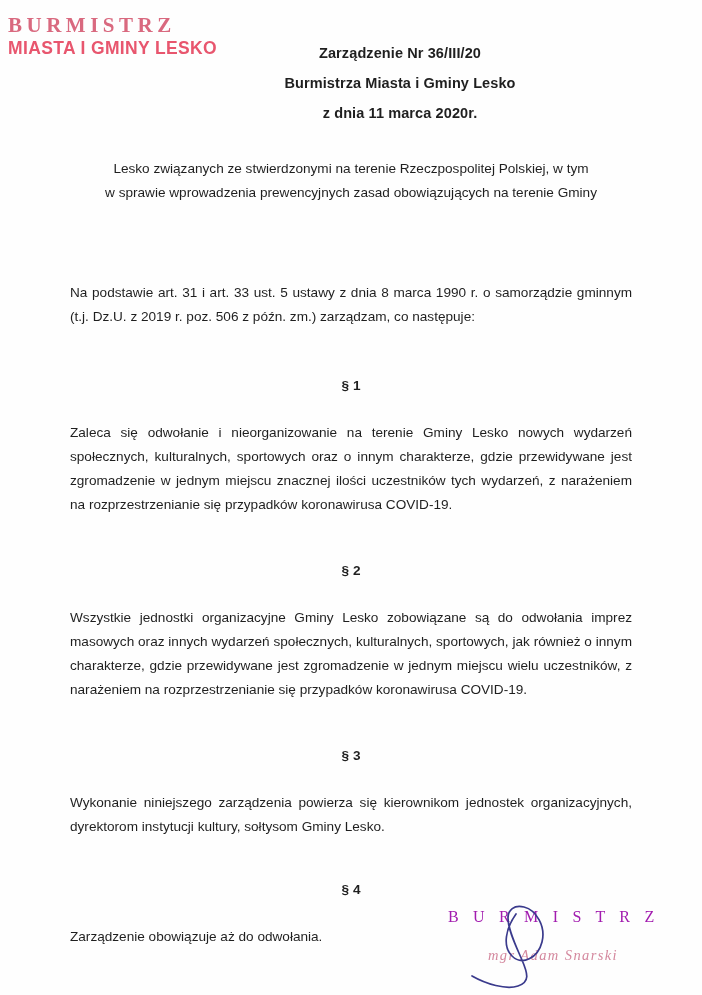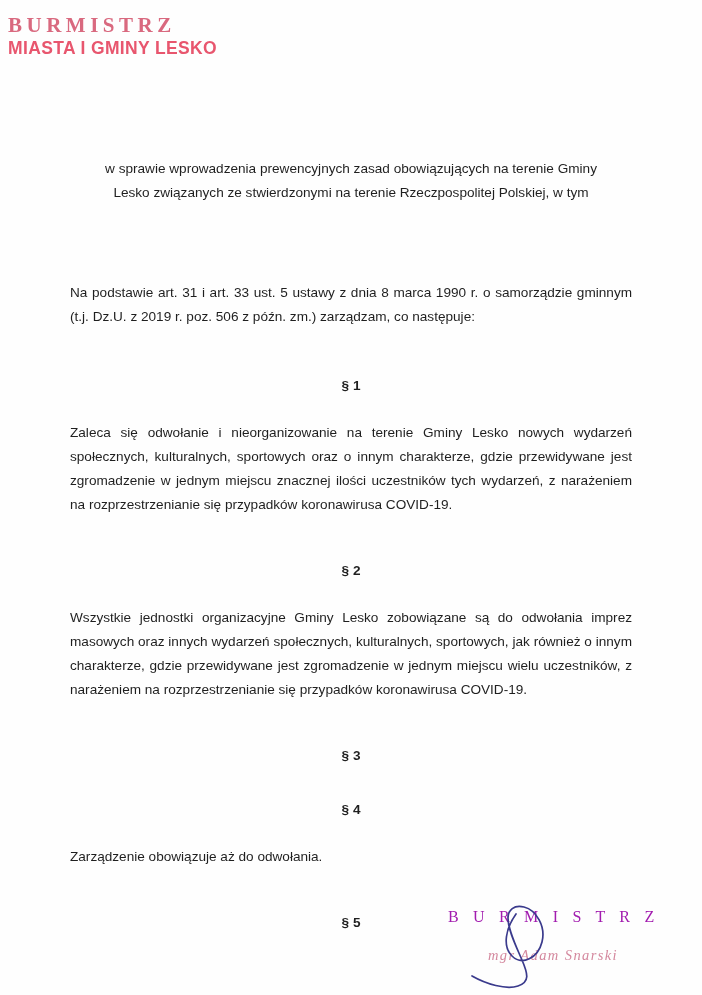--- a/index.html
+++ b/index.html
@@ -140,24 +140,29 @@
 </head>
 <body>
 
 <div id="page">
 
   <div id="letterhead">
     <div class="lh-line1">BURMISTRZ</div>
     <div class="lh-line2">MIASTA I GMINY LESKO</div>
   </div>
 
+  <div id="title-block">
+    <div class="title-line">Zarządzenie Nr 36/III/20</div>
+    <div class="title-line">Burmistrza Miasta i Gminy Lesko</div>
+    <div class="title-line">z dnia 11 marca 2020r.</div>
+  </div>
 
   <div id="subject-block">
+    <div class="subject-line">Lesko związanych  ze  stwierdzonymi  na terenie Rzeczpospolitej  Polskiej, w tym</div>
     <div class="subject-line">w sprawie wprowadzenia  prewencyjnych  zasad  obowiązujących na terenie Gminy</div>
-    <div class="subject-line">Lesko związanych  ze  stwierdzonymi  na terenie Rzeczpospolitej  Polskiej, w tym</div>
   </div>
 
   <div id="body-flow">
 
     <p class="para">Na podstawie art. 31 i art. 33 ust. 5 ustawy z dnia 8 marca 1990 r. o samorządzie gminnym (t.j. Dz.U. z 2019 r. poz. 506 z późn. zm.) zarządzam, co następuje:</p>
 
     <div class="gap-basis"></div>
 
     <div class="sec-head">§ 1</div>
     <div class="gap-after-head"></div>
@@ -166,20 +171,21 @@
     <div class="gap-sec"></div>
 
     <div class="sec-head">§ 2</div>
     <div class="gap-after-head"></div>
     <p class="para">Wszystkie jednostki organizacyjne Gminy Lesko zobowiązane są do odwołania imprez masowych oraz innych wydarzeń społecznych, kulturalnych, sportowych, jak również o innym charakterze, gdzie przewidywane jest zgromadzenie w jednym miejscu wielu uczestników, z narażeniem na rozprzestrzenianie się przypadków koronawirusa COVID-19.</p>
 
     <div class="gap-sec"></div>
 
     <div class="sec-head">§ 3</div>
     <div class="gap-after-head"></div>
+    <p class="para">Wykonanie niniejszego zarządzenia powierza się kierownikom jednostek organizacyjnych, dyrektorom instytucji kultury, sołtysom Gminy Lesko.</p>
 
     <div class="gap-sec-sm"></div>
 
     <div class="sec-head">§ 4</div>
     <div class="gap-after-head"></div>
     <p class="para">Zarządzenie obowiązuje aż do odwołania.</p>
 
     <div class="gap-sec"></div>
 
     <div class="sec-head">§ 5</div>

